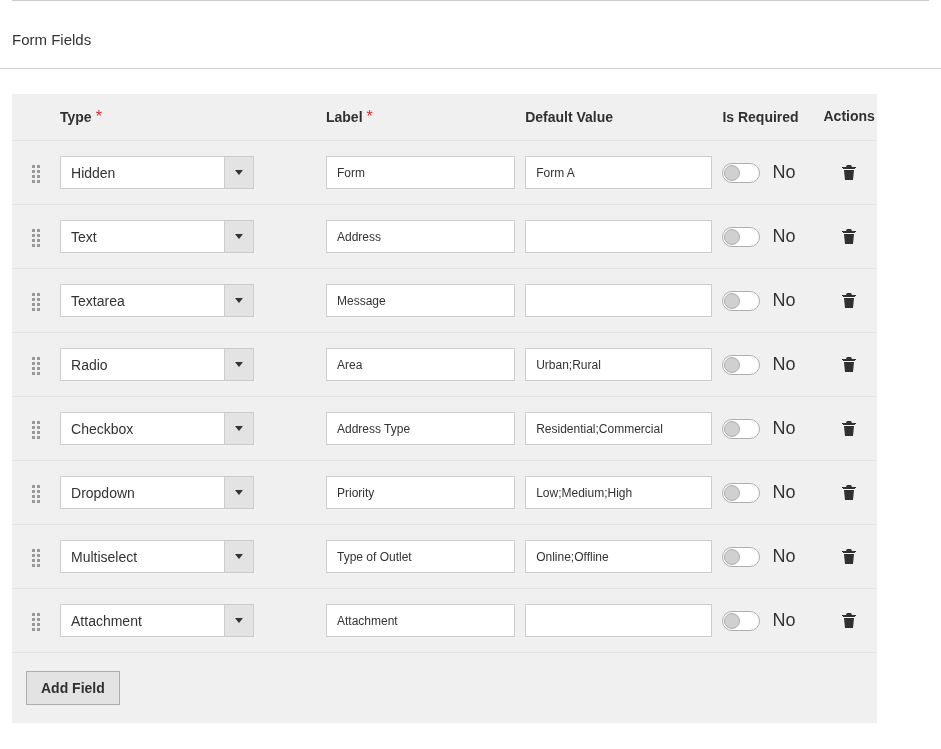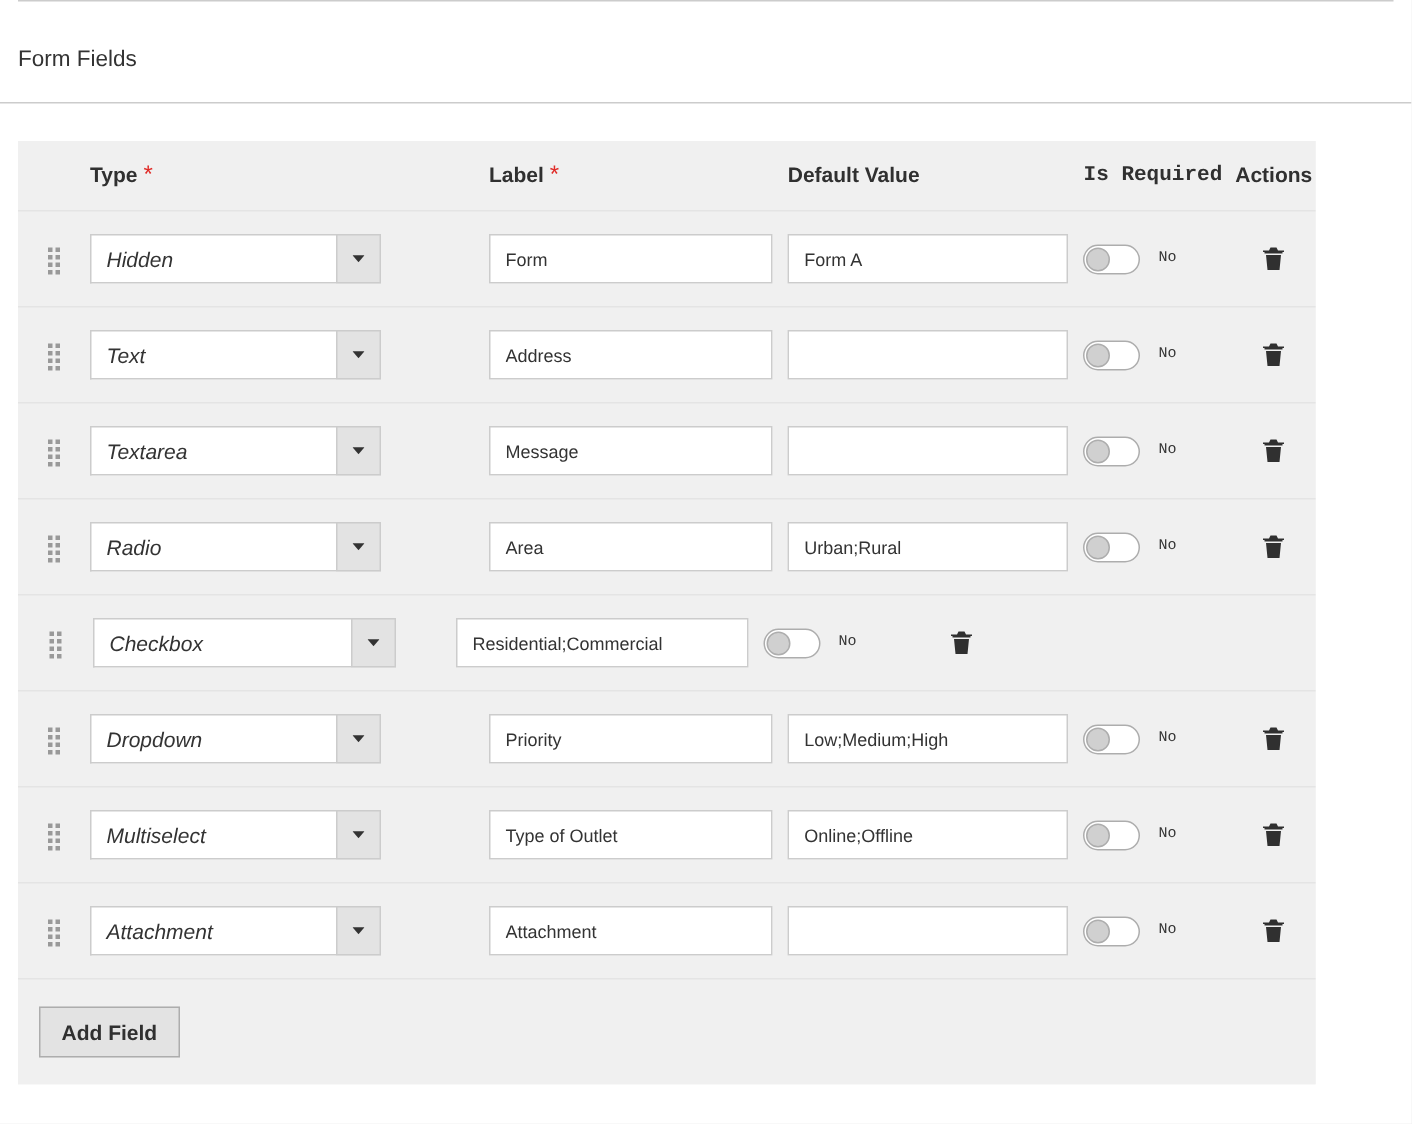--- a/index.html
+++ b/index.html
@@ -9,39 +9,39 @@
     .section-title { font-size: 15px; color: #333; padding: 10px 12px 20px 12px; font-weight: 400; border-bottom: 1px solid #ccc; margin: 0 0 25px 0; }
 
     .table-container { background: #f0f0f0; margin: 0 12px; width: 865px; }
     .header-row { display: flex; padding: 14px 0; background: #f0f0f0; }
     .data-row { display: flex; align-items: center; padding: 15px 0; background: #f0f0f0; border-top: 1px solid #e4e4e4; }
 
     .col-drag    { width: 50px;  display: flex; justify-content: center; }
     .col-type    { width: 242px; padding-right: 40px; }
     .col-label   { width: 207px; padding-right: 10px; margin-left: 32px; }
     .col-default { width: 205px; padding-right: 10px; }
-    .col-req     { width: 103px; display: flex; align-items: center; font-family: Liberation Mono, monospace; }
+    .col-req     { width: 103px; display: flex; align-items: center; }
     .col-actions { width: 58px; display: flex; justify-content: center; }
 
     .header-label { font-size: 14px; font-weight: 600; color: #303030; }
     .asterisk { color: #e02b27; margin-left: 4px; font-weight: 400; }
 
     .drag-handle { width: 8px; height: 16px; display: flex; flex-wrap: wrap; gap: 2px; align-content: flex-start; cursor: grab; }
     .drag-handle span { width: 3px; height: 3px; background: #999; display: block; }
 
-    .select-wrapper { position: relative; width: 100%; display: flex; font-style: italic; }
+    .select-wrapper { position: relative; width: 100%; display: flex; }
     .select-value { flex: 1; border: 1px solid #ccc; border-right: none; background: #fff; height: 33px; padding: 0 10px; font-size: 14px; color: #333; display: flex; align-items: center; cursor: pointer; }
     .select-arrow { width: 30px; height: 33px; border: 1px solid #ccc; background: #e3e3e3; display: flex; align-items: center; justify-content: center; cursor: pointer; }
     .select-arrow svg { width: 8px; height: 5px; fill: #333; }
 
     .text-input { width: 100%; height: 33px; border: 1px solid #ccc; background: #fff; padding: 0 10px; font-size: 12px; color: #333; }
 
     .toggle { width: 38px; height: 20px; border: 1px solid #adadad; border-radius: 10px; background: #fff; position: relative; cursor: pointer; flex-shrink: 0; }
     .toggle-knob { width: 16px; height: 16px; border-radius: 50%; background: #d0d0d0; border: 1px solid #adadad; position: absolute; top: 1px; left: 1px; }
-    .toggle-label { margin-left: 12px; font-size: 10px; color: #333; }
+    .toggle-label { margin-left: 12px; font-size: 18px; color: #333; }
 
     .trash-icon { width: 14px; height: 17px; cursor: pointer; }
     .trash-icon svg { width: 14px; height: 17px; fill: #303030; }
 
     .footer-row { padding: 18px 14px; background: #f0f0f0; border-top: 1px solid #e4e4e4; }
     .add-btn { border: 1px solid #adadad; background: #e3e3e3; padding: 8px 14px; font-size: 14px; font-weight: 700; color: #303030; cursor: pointer; }
   </style>
 </head>
 <body>
 
@@ -262,20 +262,23 @@
     <div class="col-type">
       <div class="select-wrapper">
         <div class="select-value">Checkbox</div>
         <div class="select-arrow">
           <svg viewBox="0 0 10 6">
                 <path d="M0 0 L10 0 L5 6 Z"></path>
               </svg>
         </div>
       </div>
     </div>
+    <div class="col-label">
+      <input class="text-input" type="text" value="Address Type" style="">
+    </div>
     <div class="col-default">
       <input class="text-input" type="text" value="Residential;Commercial" style="">
     </div>
     <div class="col-req">
       <div class="toggle">
         <div class="toggle-knob"></div>
       </div>
       <span class="toggle-label">No</span>
     </div>
     <div class="col-actions">

